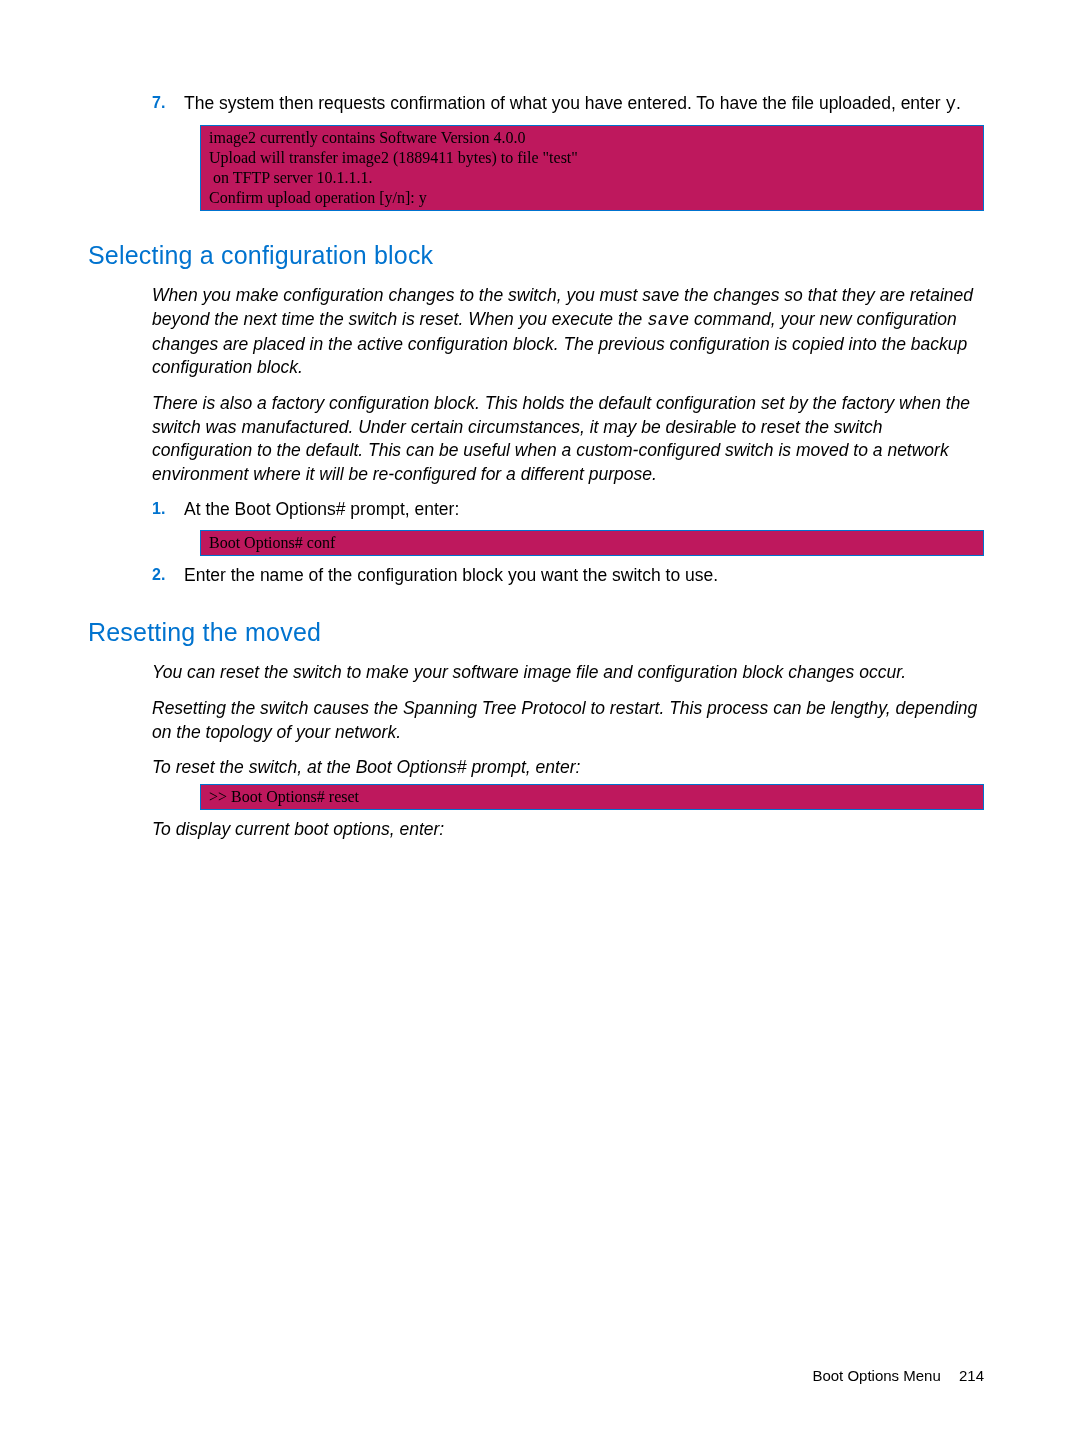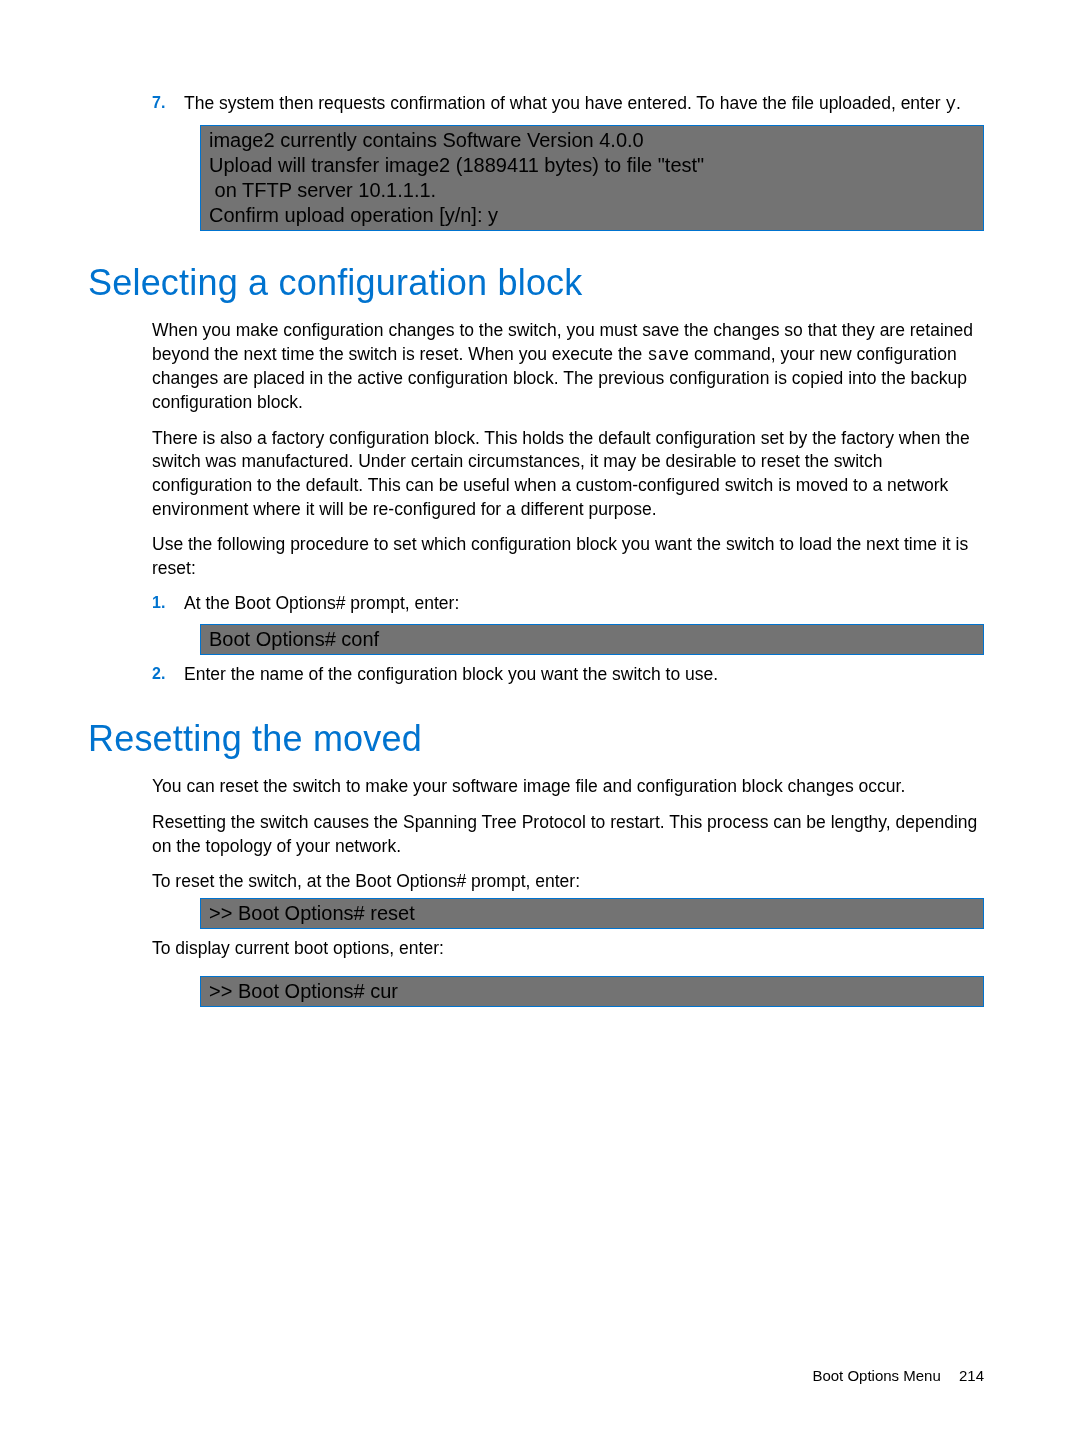--- a/index.html
+++ b/index.html
@@ -16,55 +16,55 @@
     position: relative;
     box-sizing: border-box;
     padding: 92px 96px 60px 88px;
     font-size: 17.5px;
     line-height: 1.35;
   }
   h1 {
     font-family: Arial, Helvetica, sans-serif;
     font-weight: 400;
     color: #0073cf;
-    font-size: 36px;
+    font-size: 25px;
     margin: 28px 0 12px 0;
     letter-spacing: 0.2px;
   }
   .body-indent {
     margin-left: 64px;
   }
-  p { margin: 8px 0 12px 0; }
+  p { margin: 8px 0 12px 0; font-style: italic; }
   ol.steps {
     list-style: none;
     padding: 0;
     margin: 0 0 0 64px;
   }
   ol.steps > li {
     position: relative;
     padding-left: 32px;
     margin-bottom: 8px;
   }
   ol.steps > li > .num {
     position: absolute;
     left: 0;
     top: 0;
     color: #0073cf;
     font-weight: 700;
     font-size: 16px;
   }
   .codebox {
     border: 1px solid #0073cf;
-    font-family: Liberation Sans, sans-serif;
-    font-size: 20px;
+    font-family: Liberation Serif, serif;
+    font-size: 16px;
     padding: 2px 8px 2px 8px;
     margin: 4px 0 8px 112px;
     white-space: pre;
     line-height: 1.25;
-    background: #737373;
+    background: #be185d;
   }
   .mono-inline {
     font-family: "Courier New", Courier, monospace;
   }
   .footer {
     position: absolute;
     bottom: 54px;
     right: 96px;
     font-size: 15px;
     color: #000;
@@ -86,21 +86,20 @@
   <div class="codebox">image2 currently contains Software Version 4.0.0
 Upload will transfer image2 (1889411 bytes) to file "test"
  on TFTP server 10.1.1.1.
 Confirm upload operation [y/n]: y</div>
 
   <h1>Selecting a configuration block</h1>
 
   <div class="body-indent">
     <p><span>When you make configuration changes to the switch, you must save the changes so that they are retained beyond the next time the switch is reset. When you execute the </span><span class="mono-inline">save</span><span> command, your new configuration changes are placed in the active configuration block. The previous configuration is copied into the backup configuration block.</span></p>
     <p>There is also a factory configuration block. This holds the default configuration set by the factory when the switch was manufactured. Under certain circumstances, it may be desirable to reset the switch configuration to the default. This can be useful when a custom-configured switch is moved to a network environment where it will be re-configured for a different purpose.</p>
-    <p>Use the following procedure to set which configuration block you want the switch to load the next time it is reset:</p>
   </div>
 
   <ol class="steps">
     <li>
       <span class="num">1.</span>
       <span>At the Boot Options# prompt, enter:</span>
     </li>
   </ol>
   <div class="codebox">Boot Options# conf</div>
 
@@ -116,20 +115,19 @@
   <div class="body-indent">
     <p>You can reset the switch to make your software image file and configuration block changes occur.</p>
     <p>Resetting the switch causes the Spanning Tree Protocol to restart. This process can be lengthy, depending on the topology of your network.</p>
     <p style="margin-bottom:4px;">To reset the switch, at the Boot Options# prompt, enter:</p>
   </div>
   <div class="codebox">&gt;&gt; Boot Options# reset</div>
 
   <div class="body-indent">
     <p style="margin-bottom:16px;">To display current boot options, enter:</p>
   </div>
-  <div class="codebox">&gt;&gt; Boot Options# cur</div>
 
   <div class="footer">
     <span>Boot Options Menu</span>
     <span class="pagenum">214</span>
   </div>
 
 </div>
 
 </body></html>

